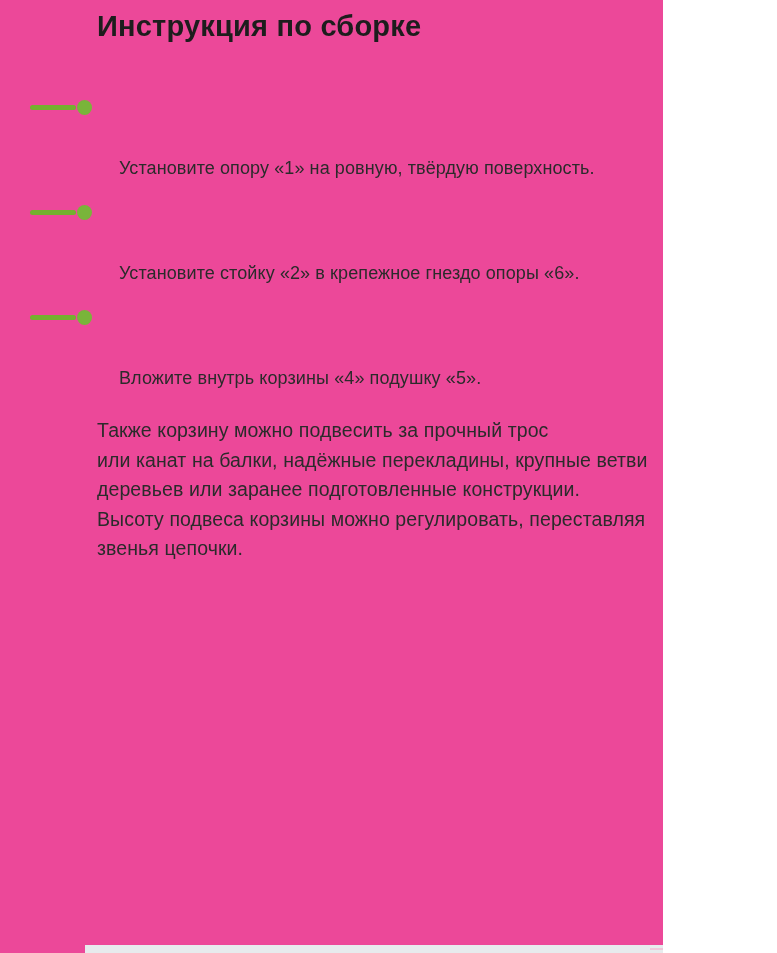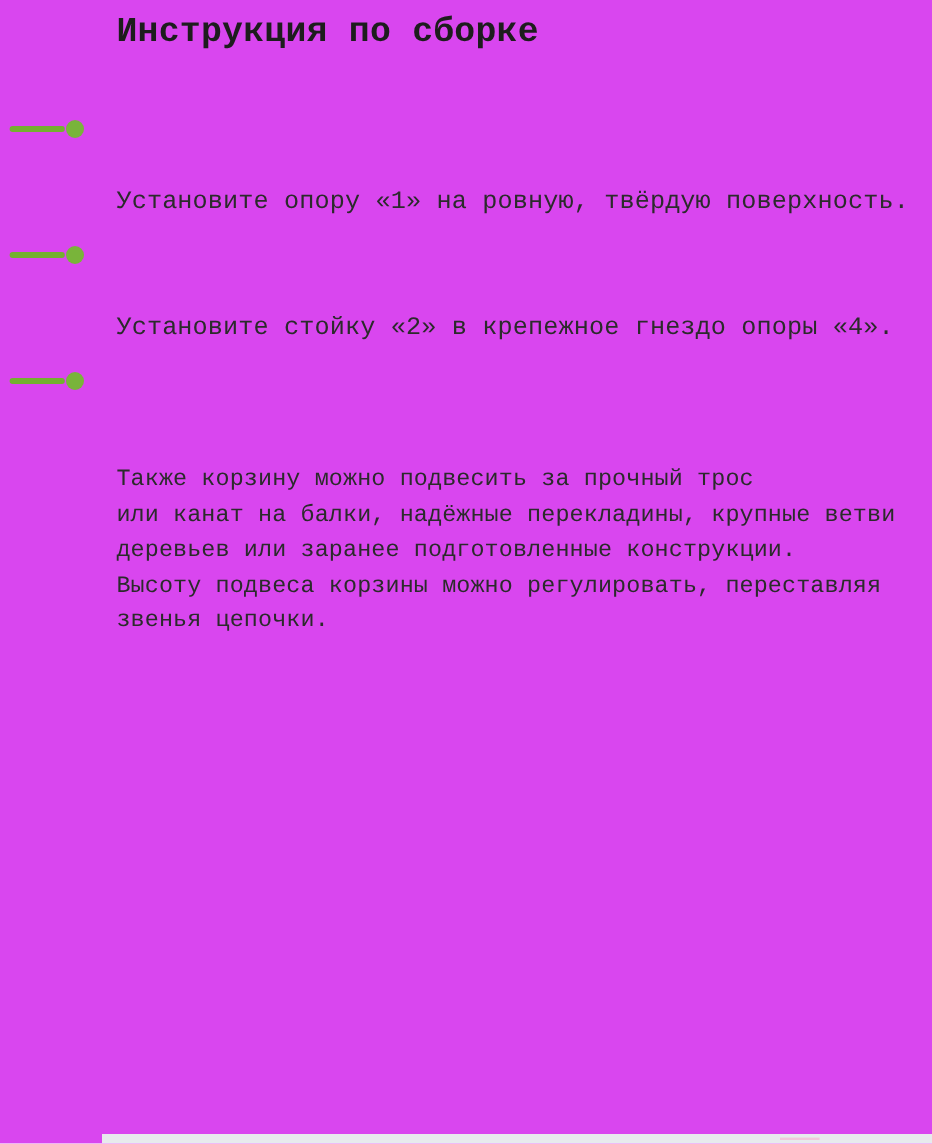--- a/index.html
+++ b/index.html
@@ -3,25 +3,24 @@
 <meta charset="utf-8">
 <style>
   html, body {
     margin: 0;
     padding: 0;
     background: #ffffff;
     font-family: "Liberation Sans", sans-serif;
   }
   .page {
     position: relative;
-    width: 777px;
+    width: 663px;
     height: 953px;
-    background: #d946ef;
+    background: #ec4899;
     overflow: hidden;
-    font-family: Liberation Mono, monospace;
   }
   .content {
     position: absolute;
     left: 97px;
     top: 0;
     width: 676px;
   }
   .title {
     margin: 0;
     padding-top: 10px;
@@ -29,25 +28,26 @@
     font-weight: 700;
     color: #1d1d1d;
     letter-spacing: 0.2px;
   }
   .steps {
     margin-top: 48px;
   }
   .step {
     position: relative;
     margin-bottom: 12px;
-    font-size: 21px;
+    font-size: 18px;
     line-height: 31px;
     color: #2b2b2b;
     white-space: pre-line;
     letter-spacing: 0.1px;
+    margin-left: 22px;
   }
   .marker {
     position: absolute;
     left: -89px;
     top: 9px;
     width: 62px;
     height: 15px;
   }
   .marker .dash {
     position: absolute;
@@ -103,28 +103,29 @@
 
     <div class="steps">
 
       <div class="step">
         <span class="marker"><span class="dash"></span><span class="dot"></span></span>
         <span>Установите опору «1» на ровную, твёрдую поверхность.</span>
       </div>
 
       <div class="step">
         <span class="marker"><span class="dash"></span><span class="dot"></span></span>
-        <span>Установите стойку «2» в крепежное гнездо опоры «4».</span>
+        <span>Установите стойку «2» в крепежное гнездо опоры «6».</span>
       </div>
 
 
 
 
       <div class="step">
         <span class="marker"><span class="dash"></span><span class="dot"></span></span>
+        <span>Вложите внутрь корзины «4» подушку «5».</span>
       </div>
 
     </div>
 
     <div class="note">Также корзину можно подвесить за прочный трос
 или канат на балки, надёжные перекладины, крупные ветви
 деревьев или заранее подготовленные конструкции.
 Высоту подвеса корзины можно регулировать, переставляя
 звенья цепочки.</div>
 

